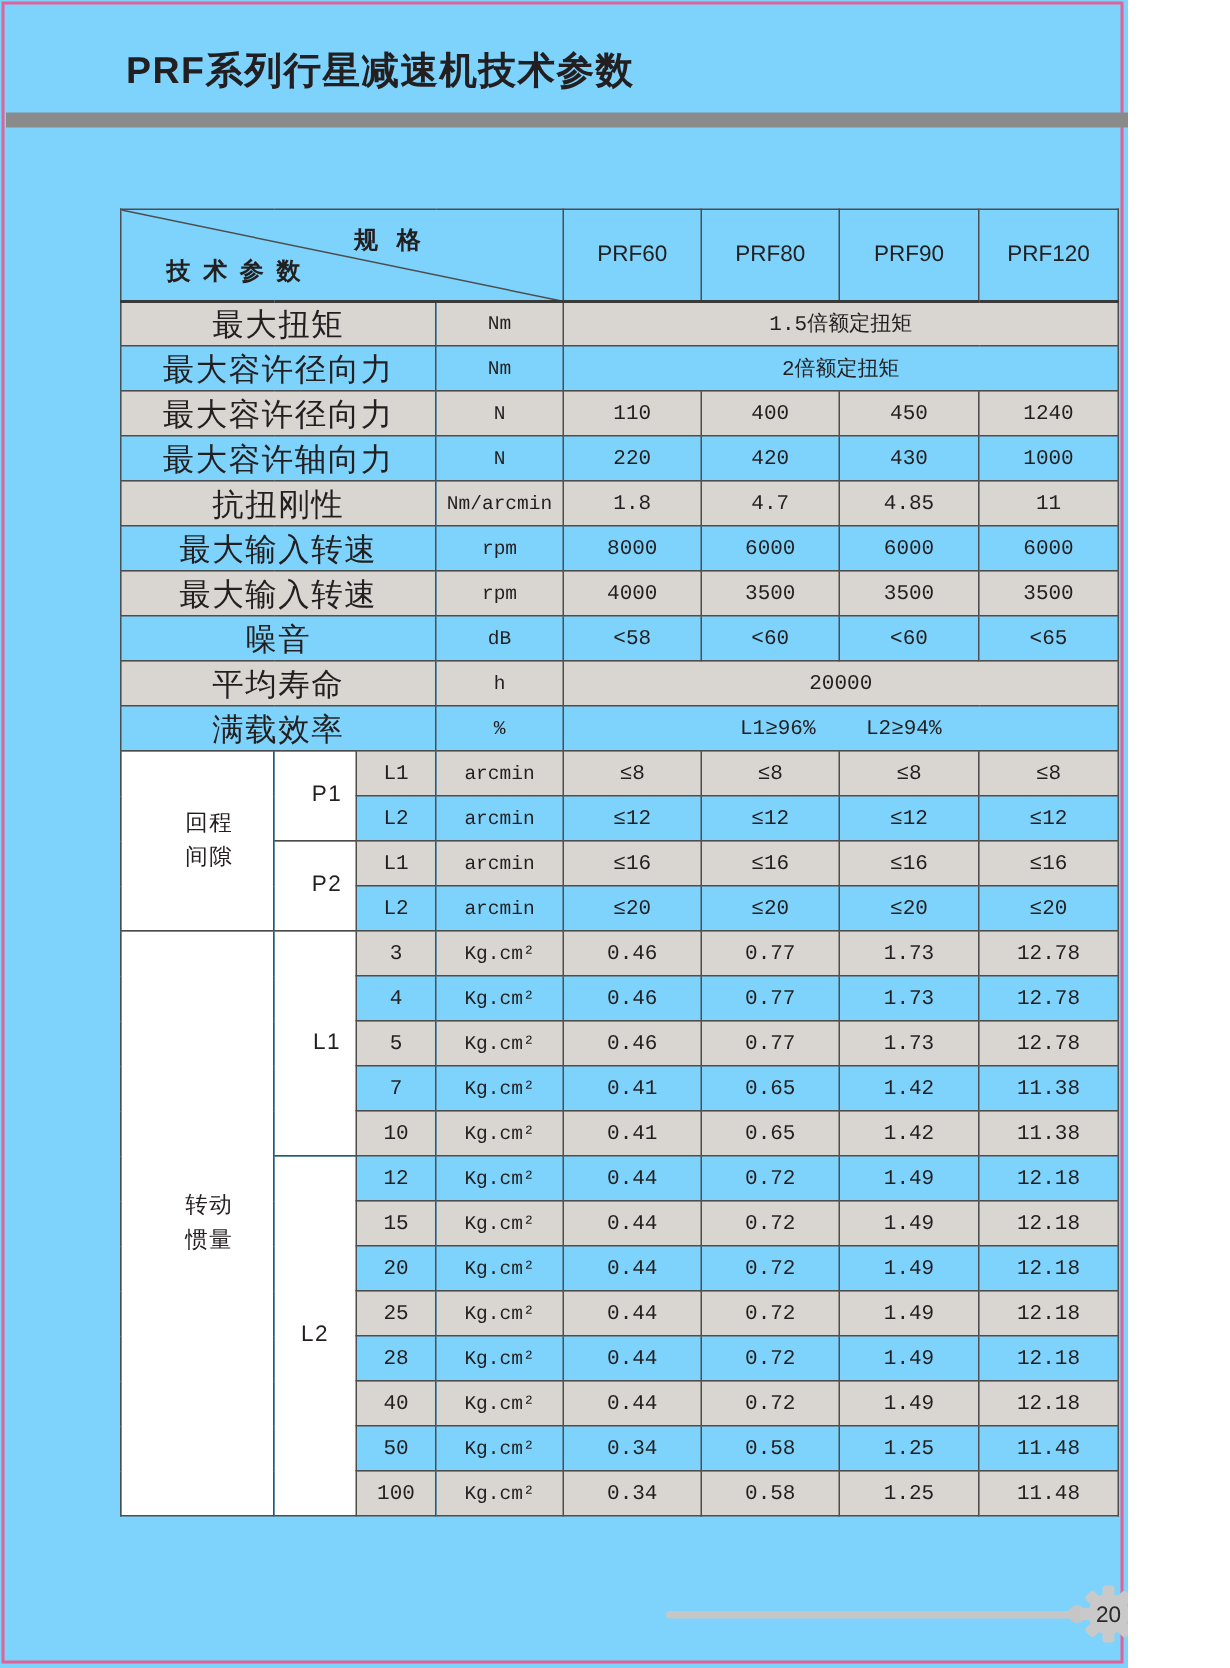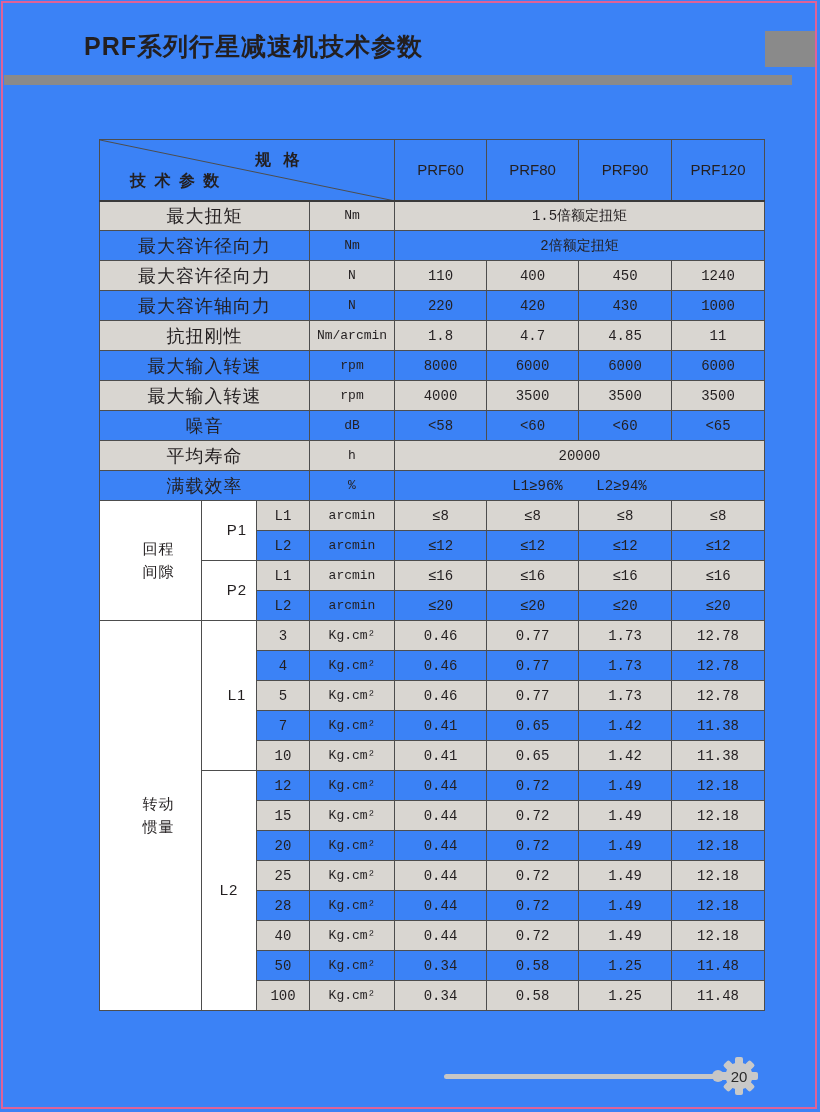--- a/index.html
+++ b/index.html
@@ -1,37 +1,37 @@
 <!DOCTYPE html>
 <html><head>
 <meta charset="utf-8">
 <style>
   html,body { margin:0; padding:0; background:#fff; }
   .sheet {
-    position:relative; width:820px; height:1112px;
-    background:#3b82f6; overflow:hidden;
+    position:relative; width:752px; height:1112px;
+    background:#7dd3fc; overflow:hidden;
     font-family:"Liberation Sans", sans-serif;
   }
   .pink-frame {
     position:absolute; left:1px; top:1px; right:3px; bottom:3px;
     border:2px solid #df6298; pointer-events:none;
   }
   .page-title {
     position:absolute; left:84px; top:30px;
     font-size:25px; font-weight:bold; color:#231f20; letter-spacing:1px;
   }
   .title-bar {
     position:absolute; left:4px; top:75px; width:788px; height:10px;
     background:#8a8a8a;
   }
   .corner-square {
     position:absolute; left:765px; top:31px; width:50px; height:36px;
     background:#8a8a8a;
   }
-  .spec-table-wrap { position:absolute; left:99px; top:139px; }
+  .spec-table-wrap { position:absolute; left:80px; top:139px; }
   table.spec {
     border-collapse:collapse; table-layout:fixed; width:665px;
     color:#231f20;
   }
   table.spec th, table.spec td {
     border:1px solid #4d4d4d; text-align:center; vertical-align:middle;
     padding:0; overflow:hidden;
   }
   table.spec thead tr { height:61px; }
   table.spec thead th { border-bottom:2px solid #3a3a3a; font-weight:normal; }
@@ -40,21 +40,21 @@
   th.corner svg.diag { position:absolute; left:0; top:0; }
   .corner-tr {
     position:absolute; left:155px; top:10px;
     font-size:16px; letter-spacing:4px; font-weight:bold;
   }
   .corner-bl {
     position:absolute; left:30px; bottom:8px;
     font-size:16px; letter-spacing:2px; font-weight:bold;
   }
   .model-head { font-size:15px; color:#231f20; }
-  td.param { font-size:18px; letter-spacing:1px; }
+  td.param { font-size:21px; letter-spacing:1px; }
   td.group { background:#ffffff; font-size:15px; letter-spacing:1px; line-height:1.5; }
   td.stage, td.ratio { font-family:"Liberation Mono", monospace; font-size:14px; }
   td.unit { font-family:"Liberation Mono", monospace; font-size:13px; }
   td.value { font-family:"Liberation Mono", monospace; font-size:14px; white-space:pre; }
   tr.shaded td { background:#d9d6d1; }
   tr.shaded td.group { background:#ffffff;padding-left:16px; }
   .footer-line {
     position:absolute; left:444px; top:1074px; width:272px; height:5px;
     background:#c6c6c6; border-radius:3px;
   }

